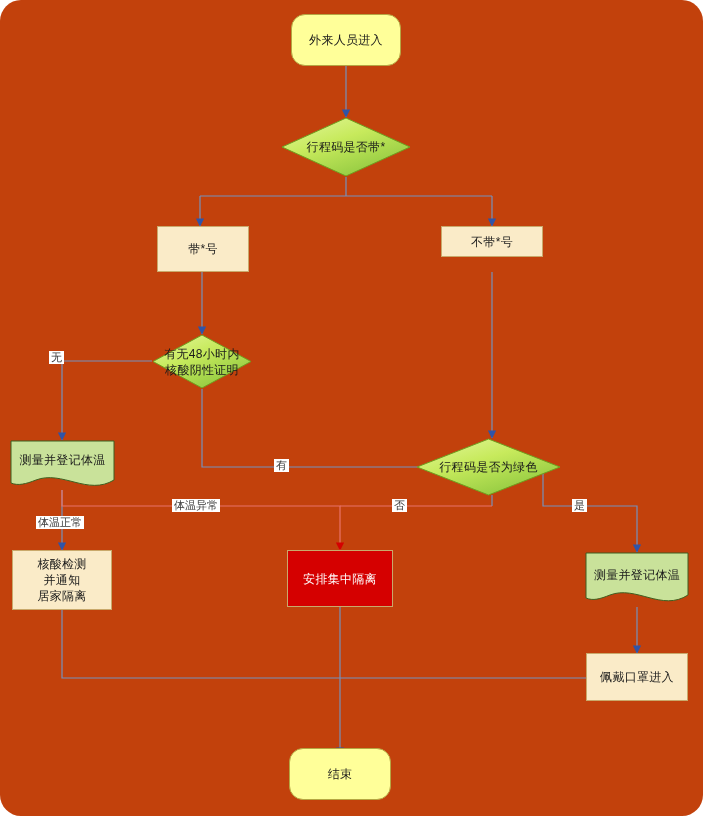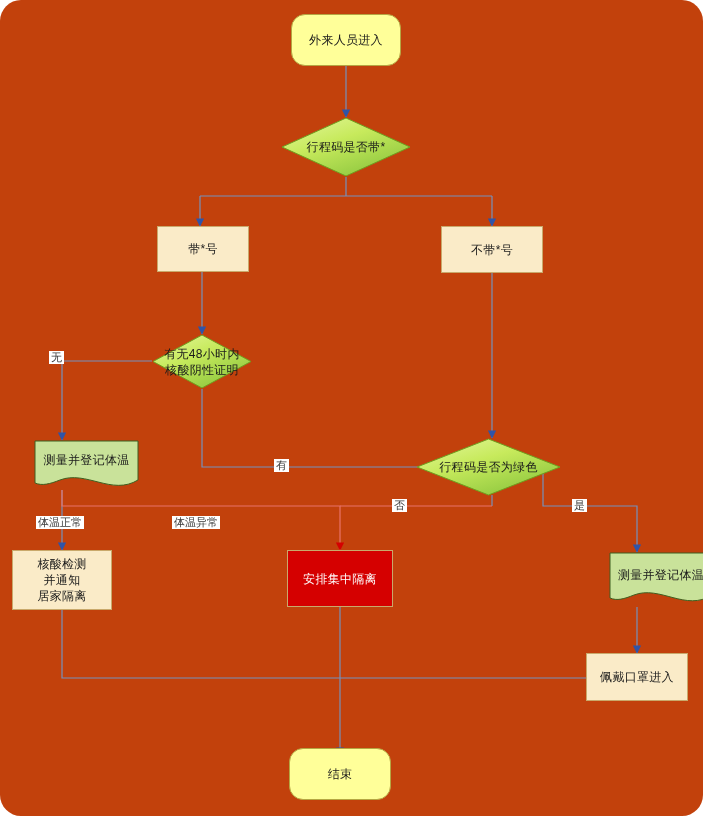--- a/index.html
+++ b/index.html
@@ -70,21 +70,20 @@
   }
   .n-decision .dlabel {
     position: relative;
     z-index: 2;
     padding: 0 6px;
   }
   
   .n-document {
     background: transparent;
     border: none;
-    margin-left: 24px;
   }
   .n-document .doc-svg {
     position: absolute;
     left: 0;
     top: 0;
     width: 100%;
     height: 100%;
     z-index: 1;
   }
   .n-document .dlabel {
@@ -170,21 +169,21 @@
     <svg class="diamond-svg" viewBox="0 0 130 60" preserveAspectRatio="none">
       <polygon points="65,1 129,30 65,59 1,30" fill="url(#gDiamond)" stroke="#6f9f1f" stroke-width="1"></polygon>
     </svg>
     <span class="dlabel">行程码是否带*</span>
   </div>
 
   <div class="node n-process" style="left:157px; top:226px; width:92px; height:46px;">
     <span>带*号</span>
   </div>
 
-  <div class="node n-process" style="left:441px; top:226px; width:102px; height:47px;">
+  <div class="node n-process" style="left:441px; top:226px; width:102px; height:31px;">
     <span>不带*号</span>
   </div>
 
   <div class="node n-decision" style="left:152px; top:334px; width:100px; height:55px;">
     <svg class="diamond-svg" viewBox="0 0 100 55" preserveAspectRatio="none">
       <polygon points="50,1 99,27.5 50,54 1,27.5" fill="url(#gDiamond)" stroke="#6f9f1f" stroke-width="1"></polygon>
     </svg>
     <span class="dlabel ml">有无48小时内
 核酸阴性证明</span>
   </div>
@@ -225,21 +224,21 @@
   </div>
 
   <div class="node n-terminator" style="left:289px; top:748px; width:102px; height:52px;align-items:center;">
     <span>结束</span>
   </div>
 
   <div class="edge-label" style="left:49px; top:351px;">无</div>
 
   <div class="edge-label" style="left:274px; top:459px;">有</div>
 
-  <div class="edge-label" style="left:172px; top:516px;">体温异常</div>
+  <div class="edge-label" style="left:172px; top:499px;">体温异常</div>
 
   <div class="edge-label" style="left:36px; top:516px;">体温正常</div>
 
   <div class="edge-label" style="left:392px; top:499px;">否</div>
 
   <div class="edge-label" style="left:572px; top:499px;">是</div>
 
 </div>
 
 </body></html>

